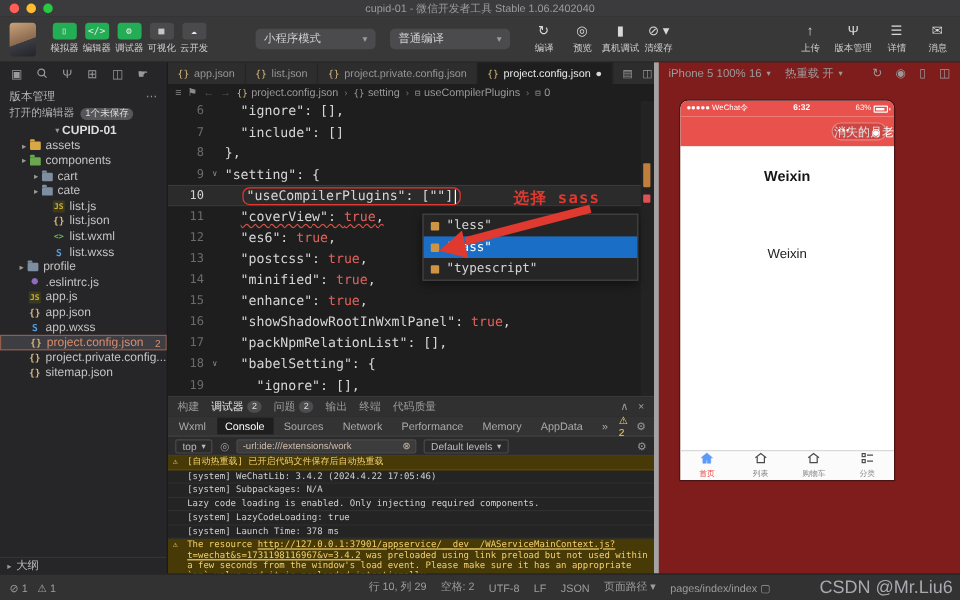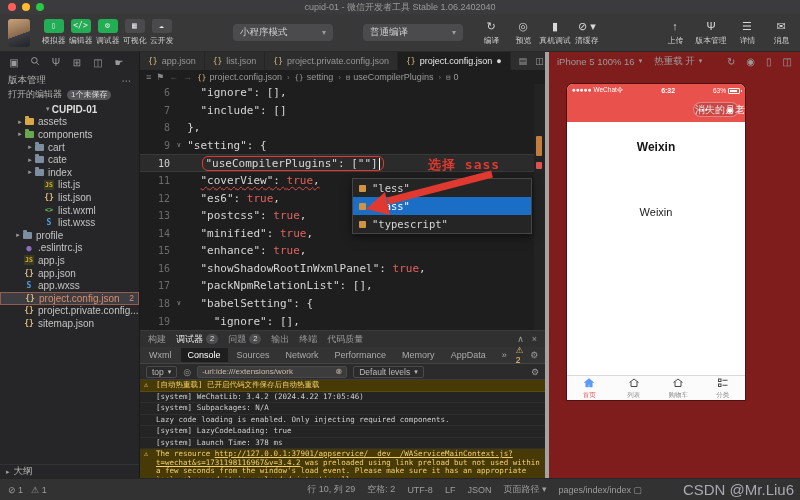--- a/index.html
+++ b/index.html
@@ -182,25 +182,25 @@
         </div>
         <div class="tbtn">
           <span class="tbtn-ico">▦</span>
           <span class="tbtn-label">可视化</span>
         </div>
         <div class="tbtn">
           <span class="tbtn-ico">☁</span>
           <span class="tbtn-label">云开发</span>
         </div>
       </div>
-    <div class="tb-dd" style="margin-left:58px">
+    <div class="tb-dd" style="margin-left:38px">
       <span>小程序模式</span>
       <span class="caret">▾</span>
     </div>
-    <div class="tb-dd" style="margin-left:30px">
+    <div class="tb-dd" style="margin-left:12px">
       <span>普通编译</span>
       <span class="caret">▾</span>
     </div>
     <div class="tb-group" id="tb-actions" style="margin-left:12px">
         <div class="abtn">
           <span class="abtn-ico">↻</span>
           <span class="tbtn-label">编译</span>
         </div>
         <div class="abtn">
           <span class="abtn-ico">◎</span>
@@ -281,27 +281,20 @@
             <span class="fold"></span>
           </span>
           <span class="tlabel">cart</span>
         </div>
         <div class="trow" style="padding-left: 26px;">
           <span class="arr">▸</span>
           <span class="fi fi-folder">
             <span class="fold"></span>
           </span>
           <span class="tlabel">cate</span>
-        </div>
-        <div class="trow" style="padding-left: 26px;">
-          <span class="arr">▸</span>
-          <span class="fi fi-folder">
-            <span class="fold"></span>
-          </span>
-          <span class="tlabel">index</span>
         </div>
         <div class="trow" style="padding-left: 36px;">
           <span class="arr"></span>
           <span class="fi fi-js">JS</span>
           <span class="tlabel">list.js</span>
         </div>
         <div class="trow" style="padding-left: 36px;">
           <span class="arr"></span>
           <span class="fi fi-json">{}</span>
           <span class="tlabel">list.json</span>

